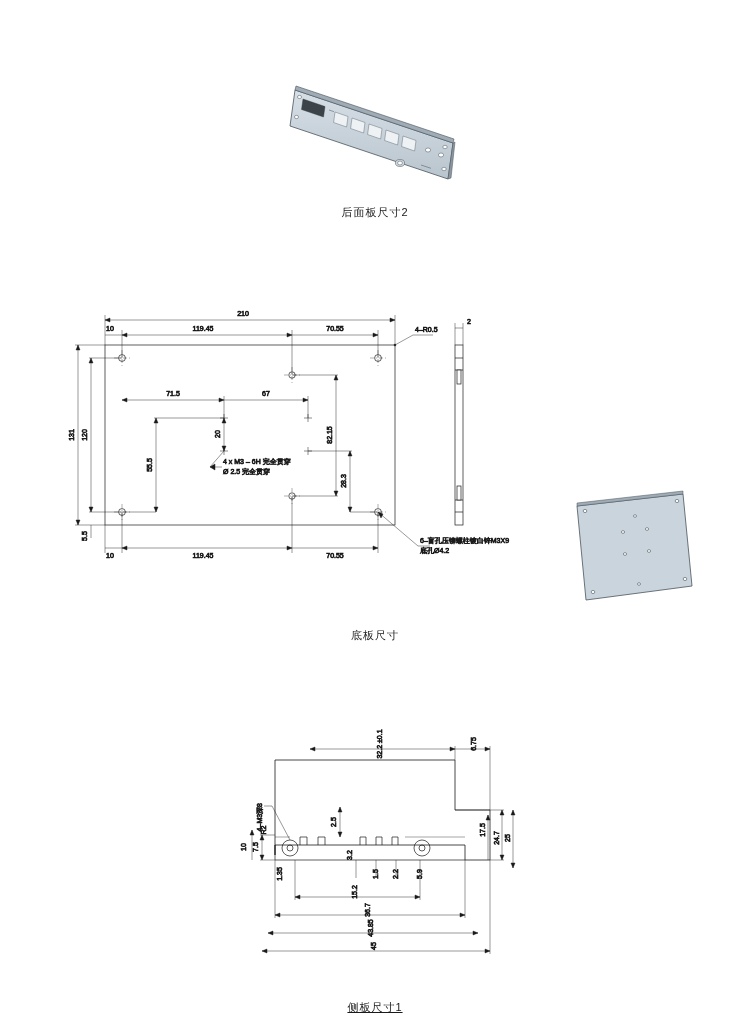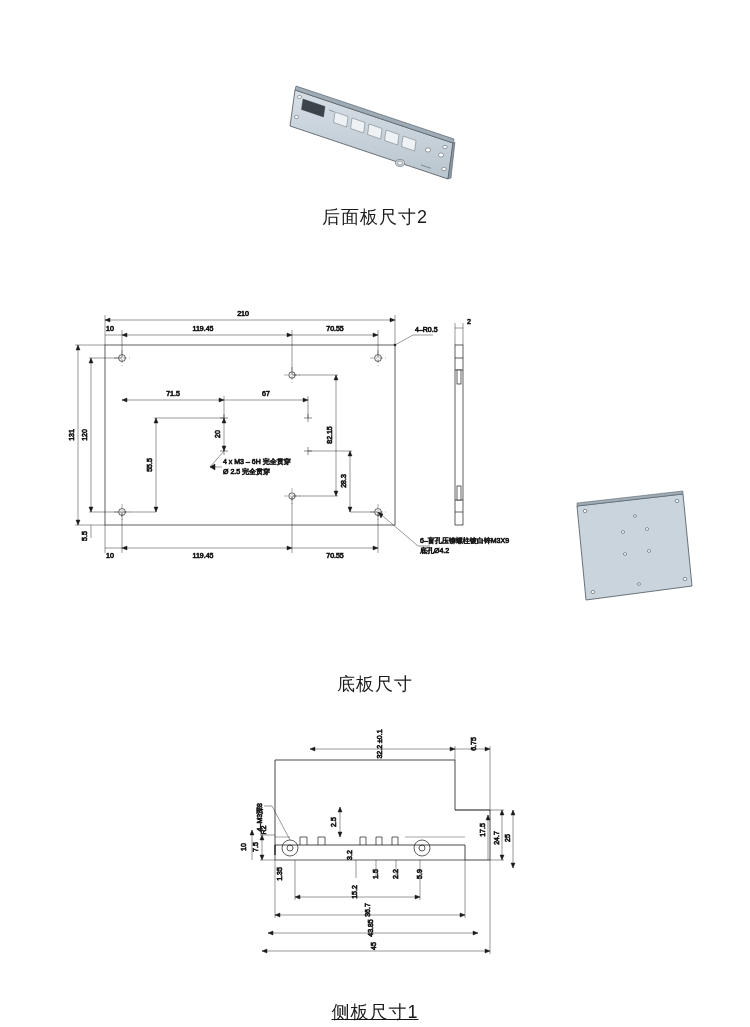--- a/index.html
+++ b/index.html
@@ -19,21 +19,21 @@
     position: absolute;
     left: 0; top: 0;
     width: 750px;
     height: 1027px;
     background: #fff;
   }
   .caption {
     position: absolute;
     width: 100%;
     text-align: center;
-    font-size: 18px;
+    font-size: 11px;
     color: #1a1a1a;
     letter-spacing: 1px;
   }
   .fig {
     position: absolute;
   }
   .dim-text {
     font-size: 7px;
     fill: #111;
     font-family: "Liberation Sans", sans-serif;
@@ -260,21 +260,21 @@
         <ellipse cx="58" cy="44" rx="1.6" ry="1.4"></ellipse>
         <ellipse cx="82" cy="41" rx="1.6" ry="1.4"></ellipse>
         <ellipse cx="60" cy="66" rx="1.6" ry="1.4"></ellipse>
         <ellipse cx="84" cy="63" rx="1.6" ry="1.4"></ellipse>
         <ellipse cx="70" cy="28" rx="1.5" ry="1.3"></ellipse>
         <ellipse cx="74" cy="96" rx="1.5" ry="1.3"></ellipse>
       </g>
     </svg>
   </div>
 
-  <div class="caption" style="top:628px;margin-top:44px;">底板尺寸</div>
+  <div class="caption" style="top:628px;">底板尺寸</div>
 
   <div class="fig" style="left:200px; top:735px;">
     <svg width="330" height="250" viewBox="0 0 330 250">
       <g stroke="#1a1a1a" fill="none" stroke-width="0.7">
 
         <path d="M75,120 L75,25 L255,25 L255,75 L290,75 L290,125 L265,125 L265,110 L75,110 Z" stroke-width="0.8"></path>
 
         <path d="M75,110 L75,125 L265,125"></path>
 
         <g stroke-width="0.7">

